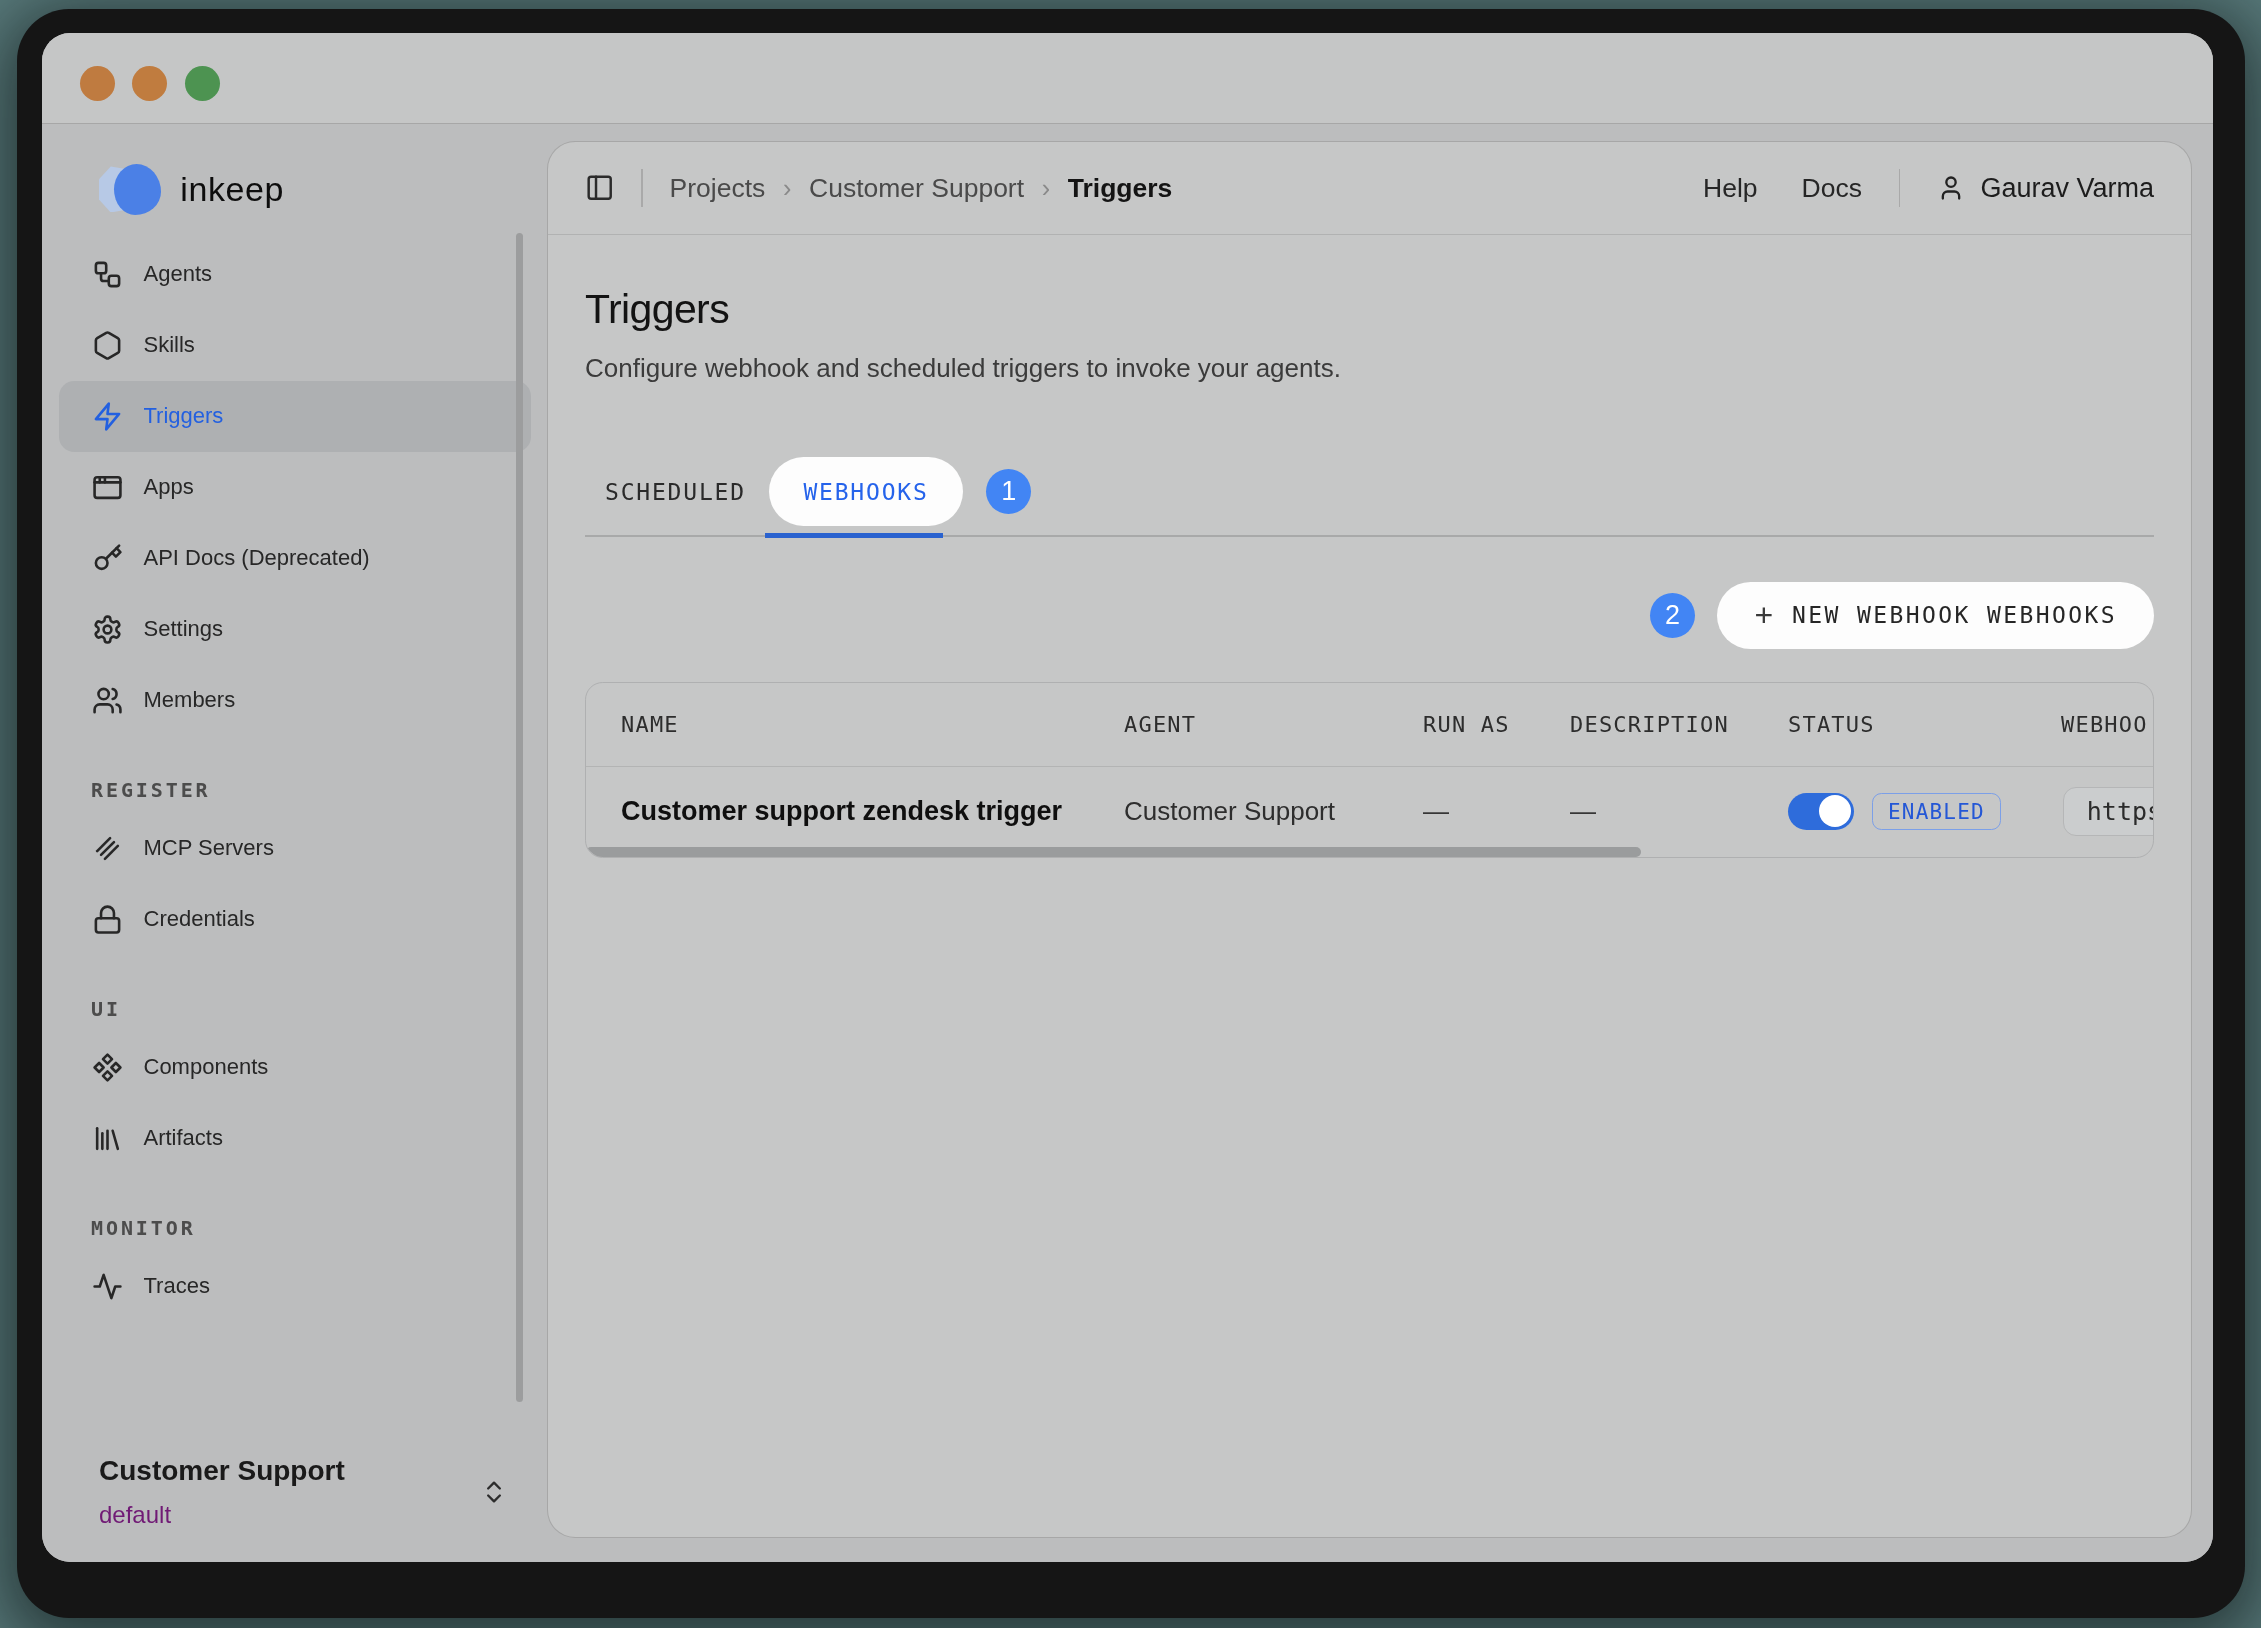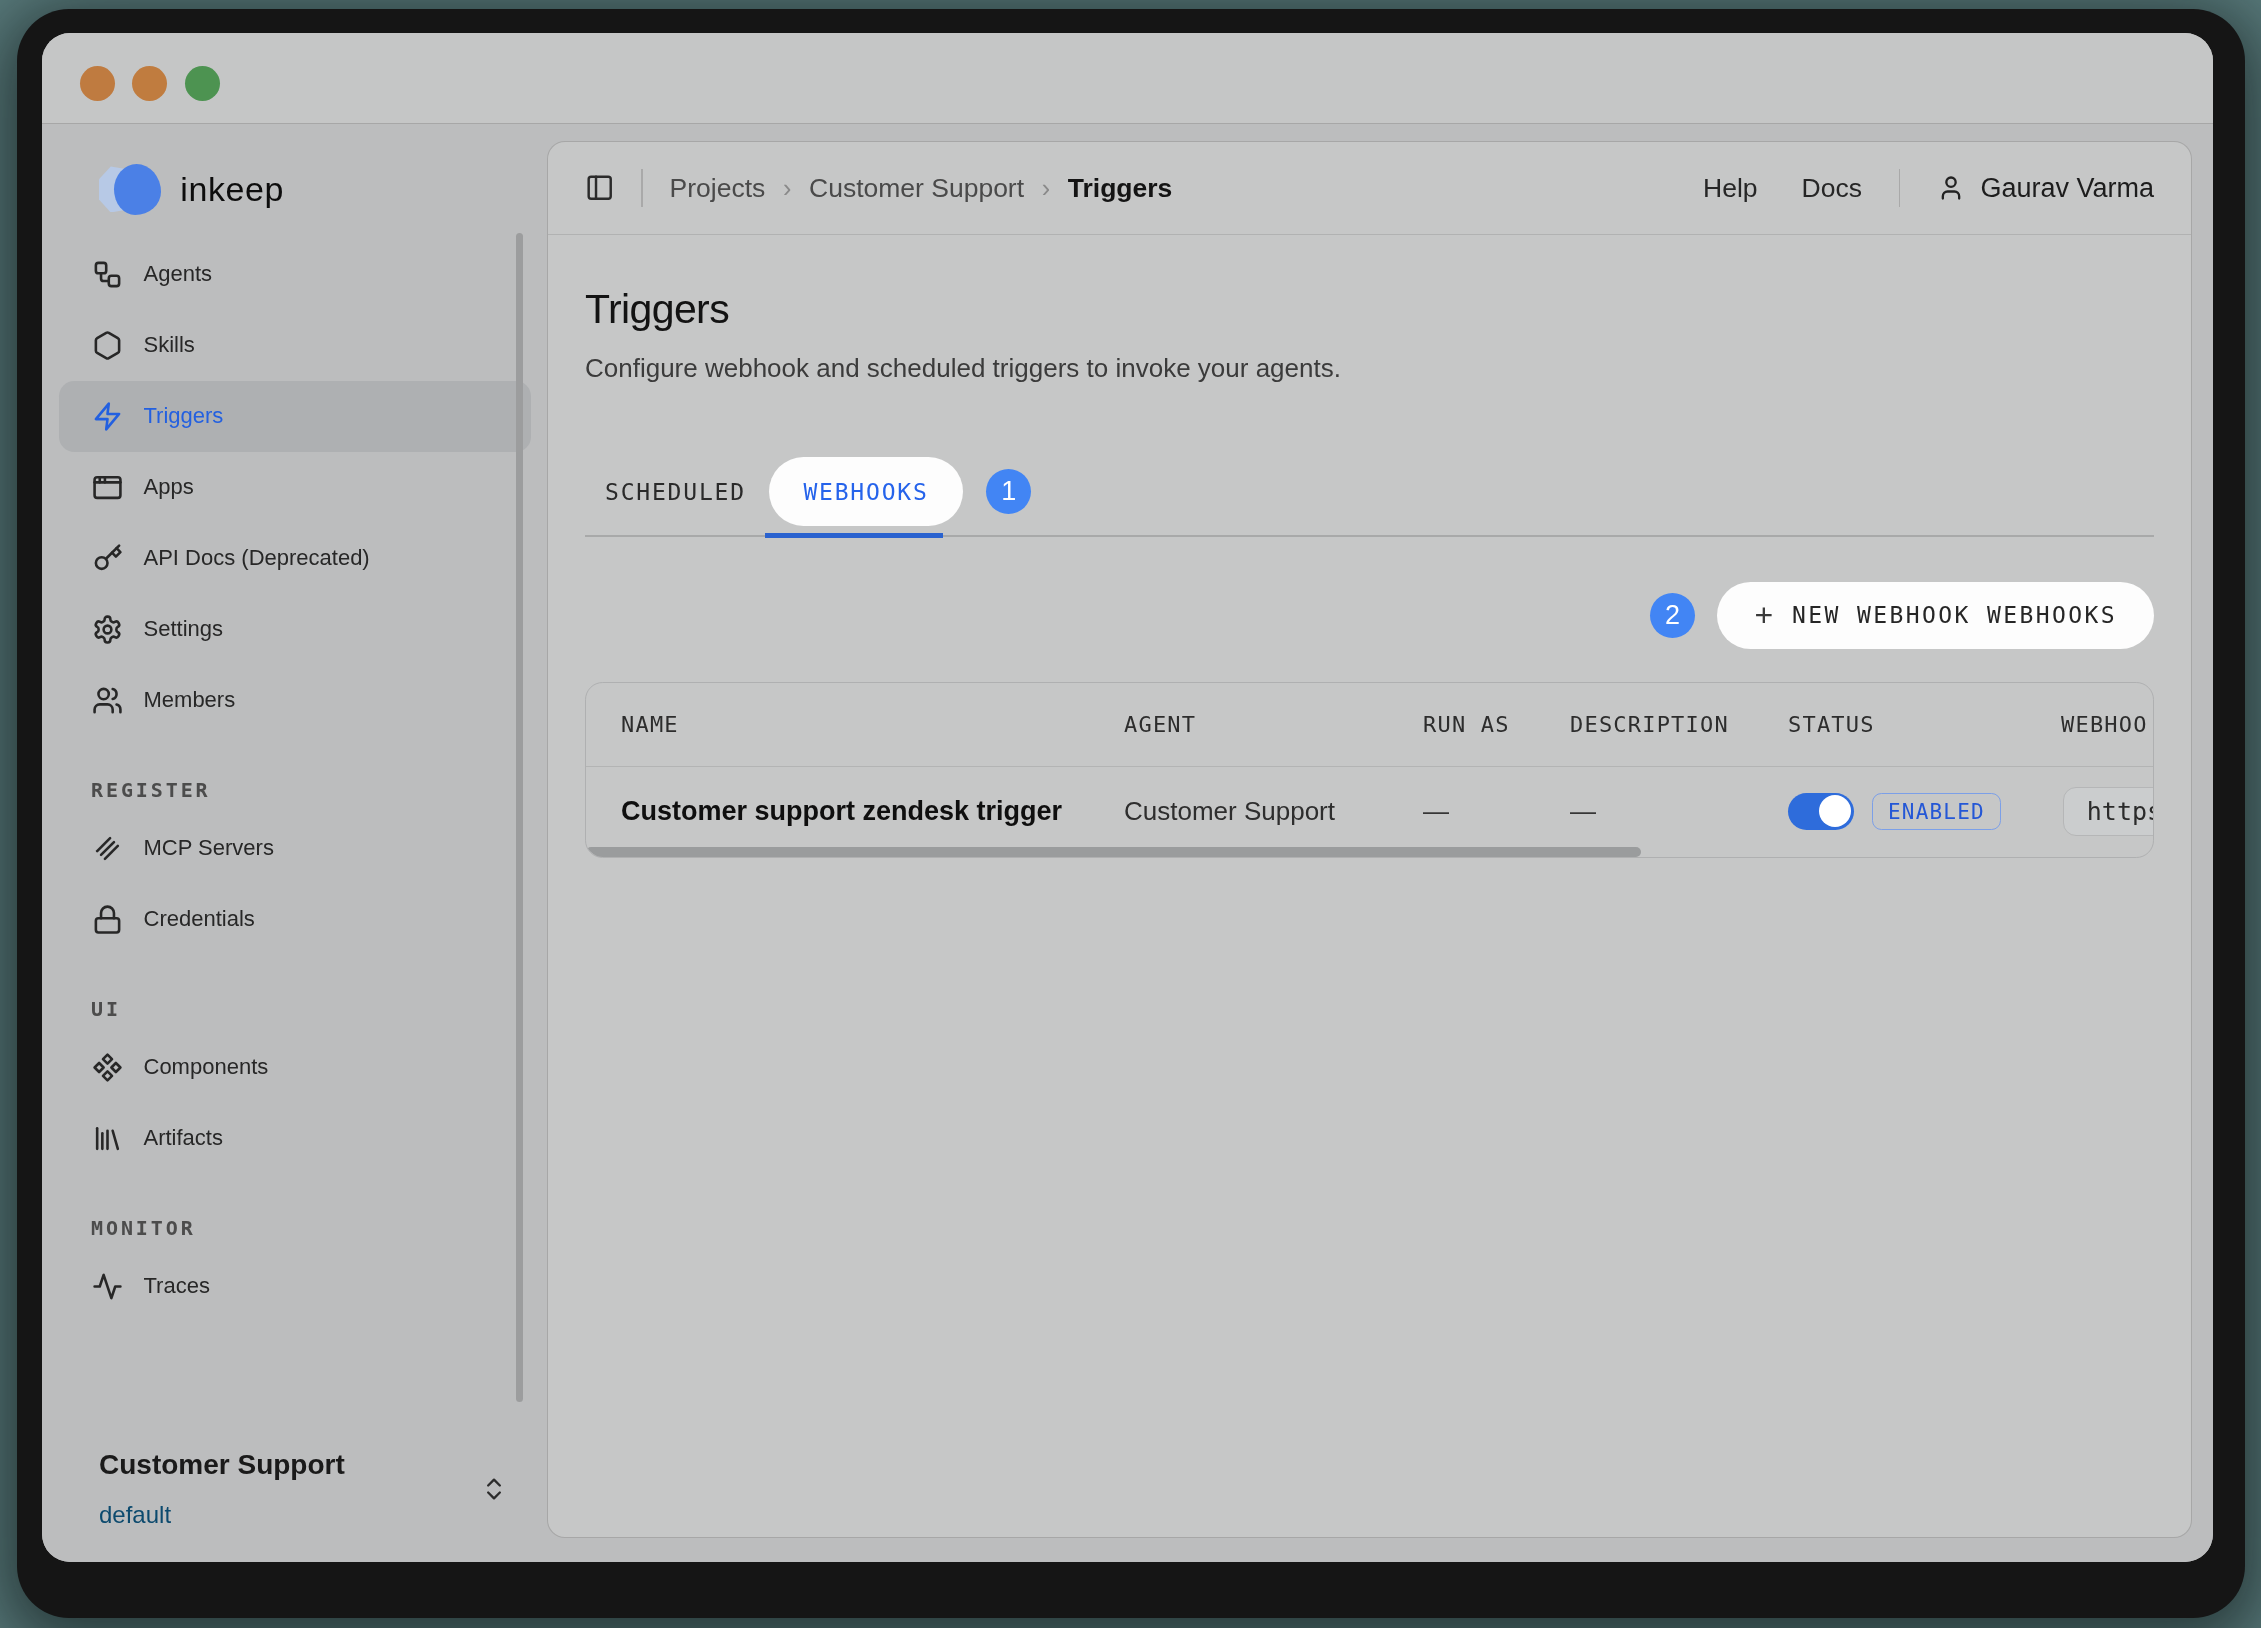--- a/index.html
+++ b/index.html
@@ -43,26 +43,26 @@
   .nav-section { margin:32px 0 0 49px; height:45px; display:flex; align-items:center;
                  font-family:"DejaVu Sans Mono", monospace; font-size:20px; font-weight:700;
                  letter-spacing:2.9px; color:#4c4c4c; }
 
   .side-scroll { position:absolute; left:474px; top:108px; width:7px; height:1169px;
                  background:#9c9d9e; border-radius:4.1px; }
 
   .org { position:absolute; left:57px; bottom:33px; width:409px;
          display:flex; align-items:center; justify-content:space-between; }
   .org-name { font-size:28px; font-weight:600; color:#1a1a1a; }
-  .org-env { font-size:24px; color:#0c4a6e; margin-top:20px; }
+  .org-env { font-size:24px; color:#701a75; margin-top:14px; }
   .org svg { width:28px; height:28px; color:#2c2c2c; }
 
   
   .panel { position:absolute; left:505px; top:16px; width:1645px; height:1397px;
-           background:#c6c7c7; border:0.6px solid rgba(110,110,110,.35); border-radius:18px; overflow:hidden; }
+           background:#c6c7c7; border:0.6px solid rgba(110,110,110,.35); border-radius:28px; overflow:hidden; }
 
   .crumbbar { height:93px; border-bottom:1.2px solid #b1b2b2; display:flex; align-items:center; padding:0 37px; }
   .crumbbar svg { width:29.4px; height:29.4px; color:#2b2b2b; }
   .vdiv { width:1.2px; height:38px; background:#a9a9a9; }
   .vdiv.l { margin:0 27px; }
   .vdiv.r { margin:0 37px; }
   .crumbs { display:flex; align-items:center; gap:17.7px; font-size:26.5px; color:#4a4a4a; }
   .crumb-sep { font-size:25px; color:#8a8a8a; }
   .crumb-current { color:#141414; font-weight:600; }
   .hdr-right { margin-left:auto; display:flex; align-items:center; }

